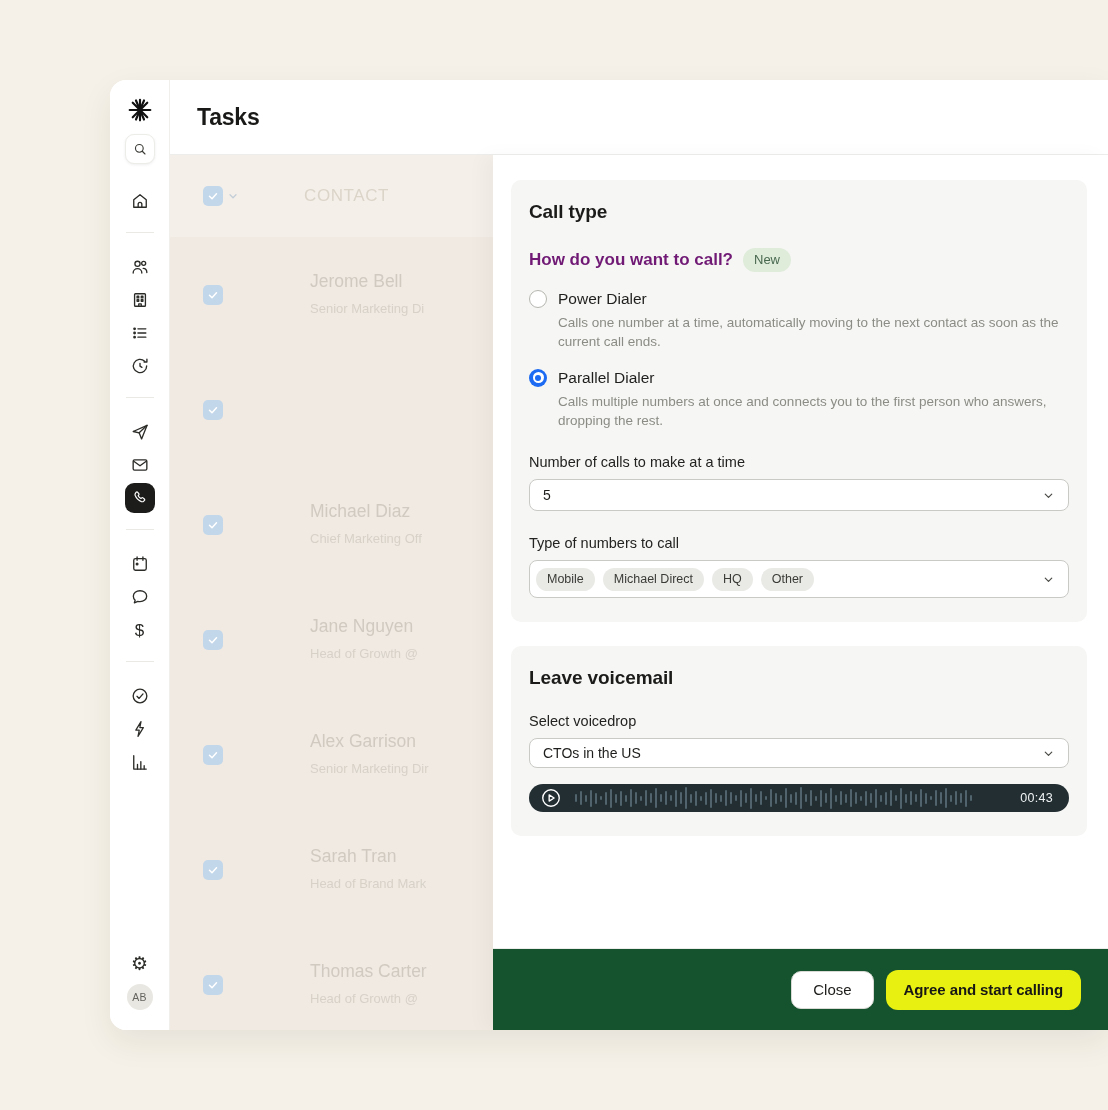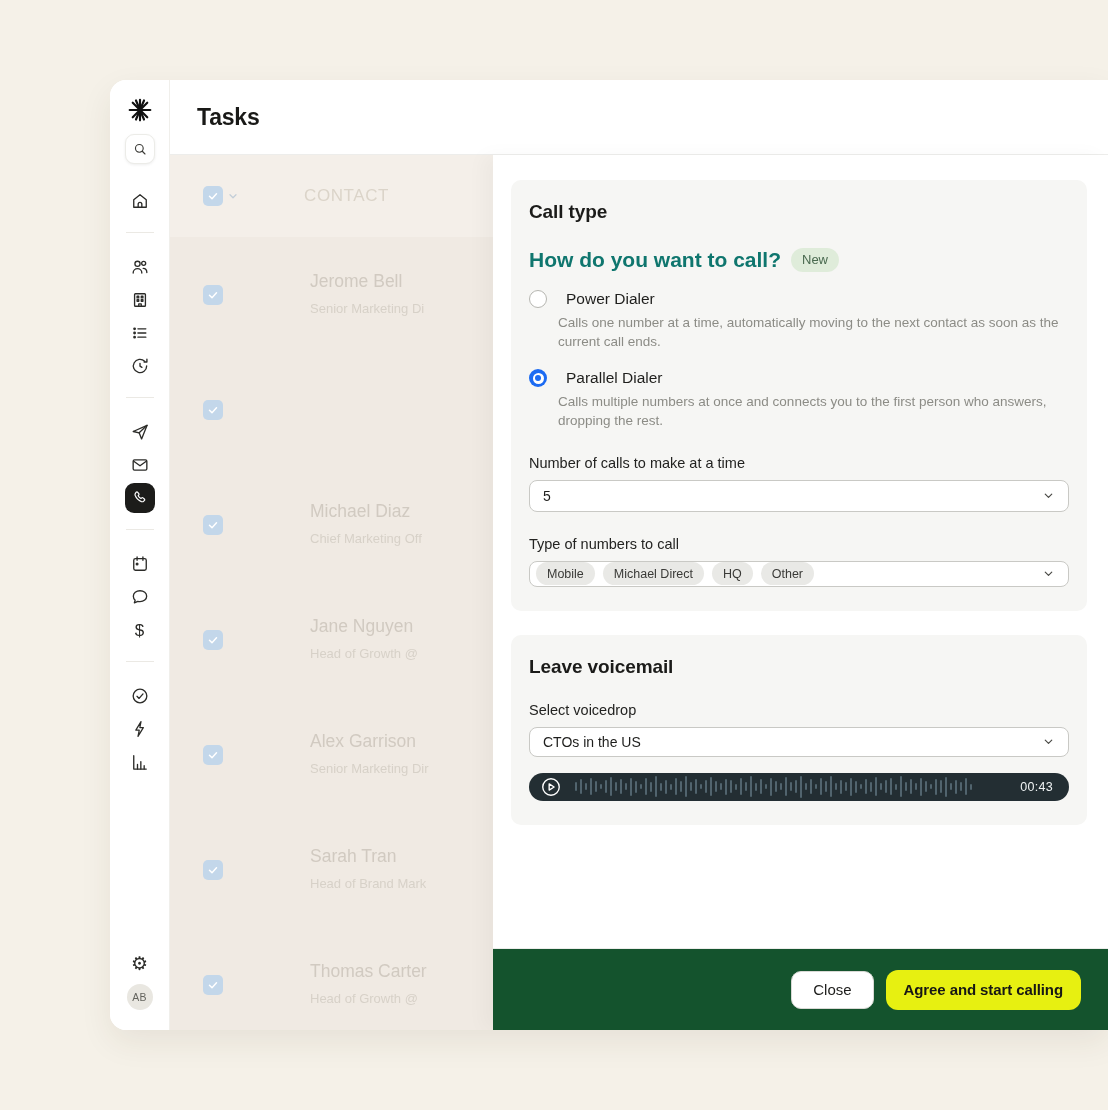--- a/index.html
+++ b/index.html
@@ -77,41 +77,41 @@
   
   .panel{
     flex:1;background:#fff;display:flex;flex-direction:column;min-width:0;
     box-shadow:-10px 0 18px rgba(0,0,0,0.03);
   }
   .panel-body{flex:1;padding:25px 21px 0 18px;overflow:hidden;}
   .card{background:#f6f6f4;border-radius:10px;padding:21px 18px 24px 18px;}
   .card + .card{margin-top:24px;}
   .card h2{font-size:19px;font-weight:700;letter-spacing:-0.1px;color:#1b1b19;}
   .question-row{display:flex;align-items:center;gap:10px;margin-top:25px;}
-  .question{font-size:21px;font-weight:700;color:#0f766e;}
+  .question{font-size:17px;font-weight:700;color:#701a75;}
   .badge{
     background:var(--badge-green-bg);color:var(--badge-green-text);
     font-size:13px;padding:4px 11px;border-radius:12px;line-height:1.2;
   }
   .option{margin-top:18px;}
-  .opt-head{display:flex;align-items:center;gap:19px;cursor:pointer;}
+  .opt-head{display:flex;align-items:center;gap:11px;cursor:pointer;}
   .radio{width:18px;height:18px;border-radius:50%;border:1.5px solid #b6b6b1;background:#fff;flex:0 0 18px;position:relative;}
   .radio.checked{border:none;background:var(--accent-blue);}
   .radio.checked::after{content:"";position:absolute;inset:3.5px;background:#fff;border-radius:50%;}
   .radio.checked::before{content:"";position:absolute;inset:6px;background:var(--accent-blue);border-radius:50%;z-index:1;}
   .opt-label{font-size:15.5px;font-weight:500;color:#1f1f1d;}
   .opt-desc{margin:5px 0 0 29px;font-size:13.5px;color:#8c8c86;line-height:1.42;max-width:512px;}
   .field-label{font-size:14.5px;color:#232321;margin-top:24px;font-weight:400;}
   .select{
     margin-top:9px;height:32px;background:#fff;border:1px solid #c9c9c5;border-radius:8px;
     display:flex;align-items:center;padding:0 13px;cursor:pointer;
   }
   .select .sel-value{font-size:14px;color:#1e1e1c;}
   .select .chev{margin-left:auto;color:#4a4a46;display:flex;}
-  .select.chips-select{height:26px;padding:0 13px 0 6px;}
+  .select.chips-select{height:38px;padding:0 13px 0 6px;}
   .chips{display:flex;gap:8px;}
   .chip{
     background:#e9e9e6;border-radius:12px;height:23px;display:flex;align-items:center;
     padding:0 11px;font-size:12.5px;color:#3a3a37;white-space:nowrap;
   }
   .vm-select{margin-top:9px;height:30px;}
   .player{
     margin-top:16px;height:28px;border-radius:20px;background:var(--player-bg);
     display:flex;align-items:center;padding:0 16px 0 10px;
   }

